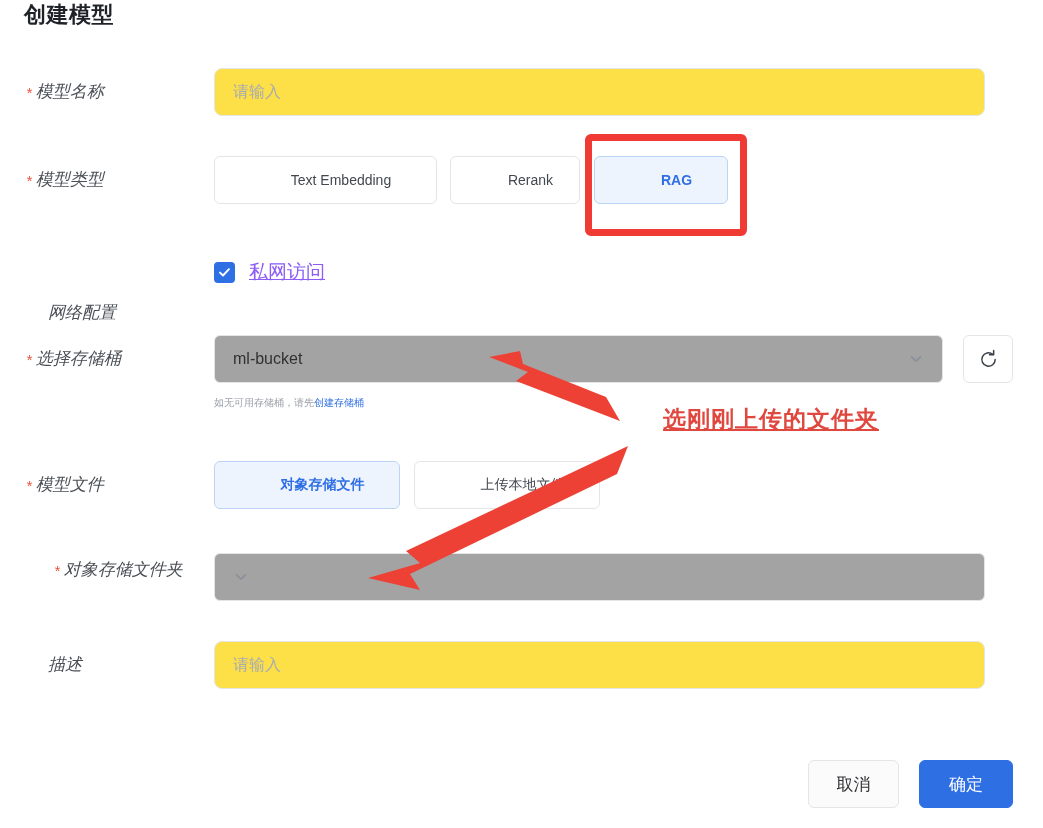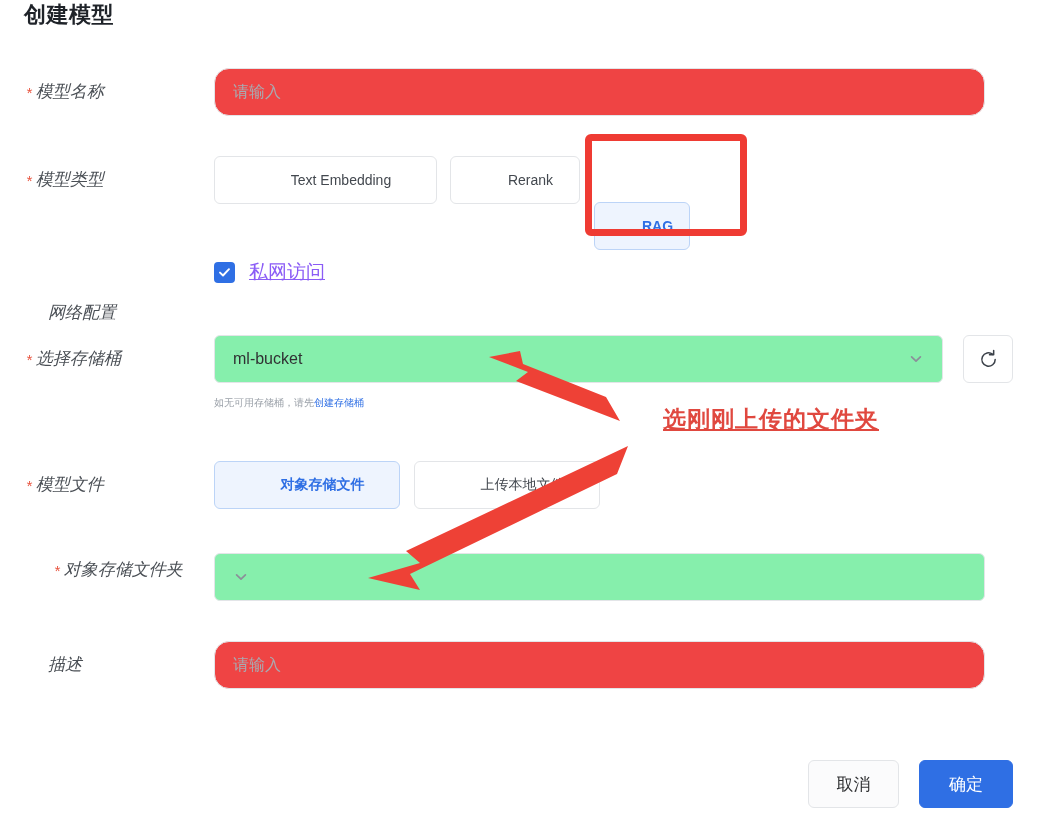--- a/index.html
+++ b/index.html
@@ -53,22 +53,22 @@
   }
 
   
   .text-input {
     position: absolute;
     left: 214px;
     width: 771px;
     height: 48px;
     box-sizing: border-box;
     border: 1px solid #e3e5e8;
-    border-radius: 15px;
-    background: #ef4444;
+    border-radius: 8px;
+    background: #fde047;
     font-size: 16px;
     color: #303133;
     padding: 17px 18px;
     font-family: "Liberation Sans", "DejaVu Sans", sans-serif;
     outline: none;
   }
   .text-input::placeholder { color: #a8abb2; }
 
   
   .seg-btn {
@@ -120,21 +120,21 @@
     text-decoration: underline;
   }
 
   
   .select-box {
     position: absolute;
     height: 48px;
     box-sizing: border-box;
     border: 1px solid #e3e5e8;
     border-radius: 6px;
-    background: #86efac;
+    background: #a3a3a3;
     display: flex;
     align-items: center;
     padding: 0 18px;
     cursor: pointer;
   }
   .select-value {
     flex: 1;
     font-size: 16px;
     color: #303133;
     white-space: nowrap;
@@ -242,21 +242,21 @@
 <div class="form-row" style="top:156px;">
   <div class="row-label" style="top:13px;">
     <span class="req-star">*</span><span>模型类型</span>
   </div>
   <div class="seg-btn" style="left:214px; width:223px;">
     <span>Text Embedding</span>
   </div>
   <div class="seg-btn" style="left:450px; width:130px;">
     <span>Rerank</span>
   </div>
-  <div class="seg-btn active" style="left:594px; width:96px;margin-top:46px;">
+  <div class="seg-btn active" style="left:594px; width:134px;">
     <span>RAG</span>
   </div>
 </div>
 
 <div class="form-row" style="top:259px;">
   <div class="row-label" style="top:1px; left:48px;margin-top:42px;">网络配置</div>
   <div class="cb-wrap" style="top:0px;">
     <span class="cb-box">
       <svg width="13" height="13" viewBox="0 0 13 13" aria-hidden="true">
         <path d="M2 6.6 L5 9.5 L11 3.2" fill="none" stroke="#ffffff" stroke-width="1.9" stroke-linecap="round" stroke-linejoin="round"></path>

